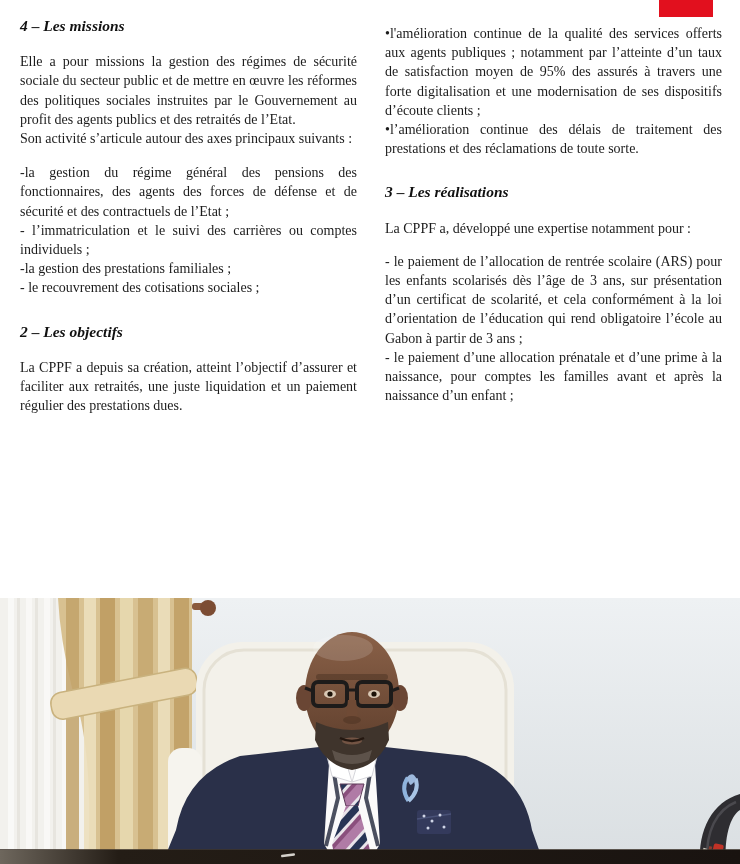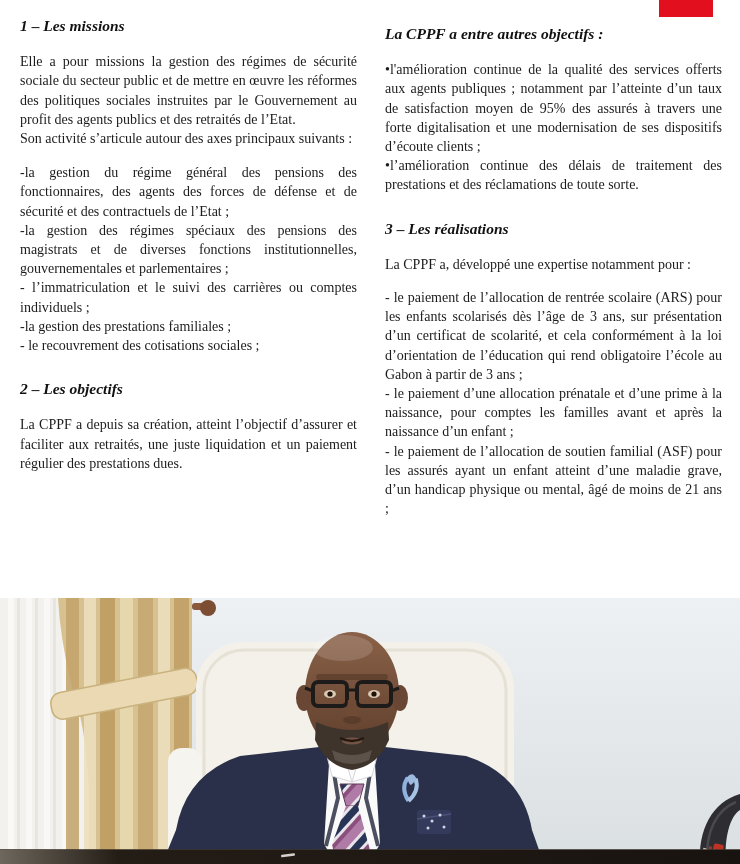--- a/index.html
+++ b/index.html
@@ -21,41 +21,38 @@
 </head>
 <body>
 
 <div class="page">
 
   <div class="red-tab" style="background:#e2101e"></div>
 
   <div class="columns">
 
     <div class="col left">
-      <p class="h">1 – Les missions</p>
+      <p class="h">4 – Les missions</p>
       <p class="p">Elle a pour missions la gestion des régimes de sécurité sociale du secteur public et de mettre en œuvre les réformes des politiques sociales instruites par le Gouvernement au profit des agents publics et des retraités de l’Etat.</p>
       <p class="p">Son activité s’articule autour des axes principaux suivants :</p>
       <p class="p gap">-la gestion du régime général des pensions des fonctionnaires, des agents des forces de défense et de sécurité et des contractuels de l’Etat ;</p>
-      <p class="p">-la gestion des régimes spéciaux des pensions des magistrats et de diverses fonctions institutionnelles, gouvernementales et parlementaires ;</p>
       <p class="p">- l’immatriculation et le suivi des carrières ou comptes individuels ;</p>
       <p class="p">-la gestion des prestations familiales ;</p>
       <p class="p">- le recouvrement des cotisations sociales ;</p>
       <p class="h sec">2 – Les objectifs</p>
       <p class="p">La CPPF a depuis sa création, atteint l’objectif d’assurer et faciliter aux retraités, une juste liquidation et un paiement régulier des prestations dues.</p>
     </div>
 
     <div class="col right">
-      <p class="h">La CPPF a entre autres objectifs :</p>
       <p class="p">•l'amélioration continue de la qualité des services offerts aux agents publiques ; notamment par l’atteinte d’un taux de satisfaction moyen de 95% des assurés à travers une forte digitalisation et une modernisation de ses dispositifs d’écoute clients ;</p>
       <p class="p">•l’amélioration continue des délais de traitement des prestations et des réclamations de toute sorte.</p>
       <p class="h sec">3 – Les réalisations</p>
       <p class="p">La CPPF a, développé une expertise notamment pour :</p>
       <p class="p gap-sm">- le paiement de l’allocation de rentrée scolaire (ARS) pour les enfants scolarisés dès l’âge de 3 ans, sur présentation d’un certificat de scolarité, et cela conformément à la loi d’orientation de l’éducation qui rend obligatoire l’école au Gabon à partir de 3 ans ;</p>
       <p class="p">- le paiement d’une allocation prénatale et d’une prime à la naissance, pour comptes les familles avant et après la naissance d’un enfant ;</p>
-      <p class="p">- le paiement de l’allocation de soutien familial (ASF) pour les assurés ayant un enfant atteint d’une maladie grave, d’un handicap physique ou mental, âgé de moins de 21 ans ;</p>
     </div>
 
   </div>
 
   <div class="photo">
     <svg width="740" height="266" viewBox="0 0 740 266">
       <defs>
         <linearGradient id="wallG" x1="0" y1="0" x2="0" y2="1">
           <stop offset="0" stop-color="#eef1f3"></stop>
           <stop offset="1" stop-color="#dadfe2"></stop>

